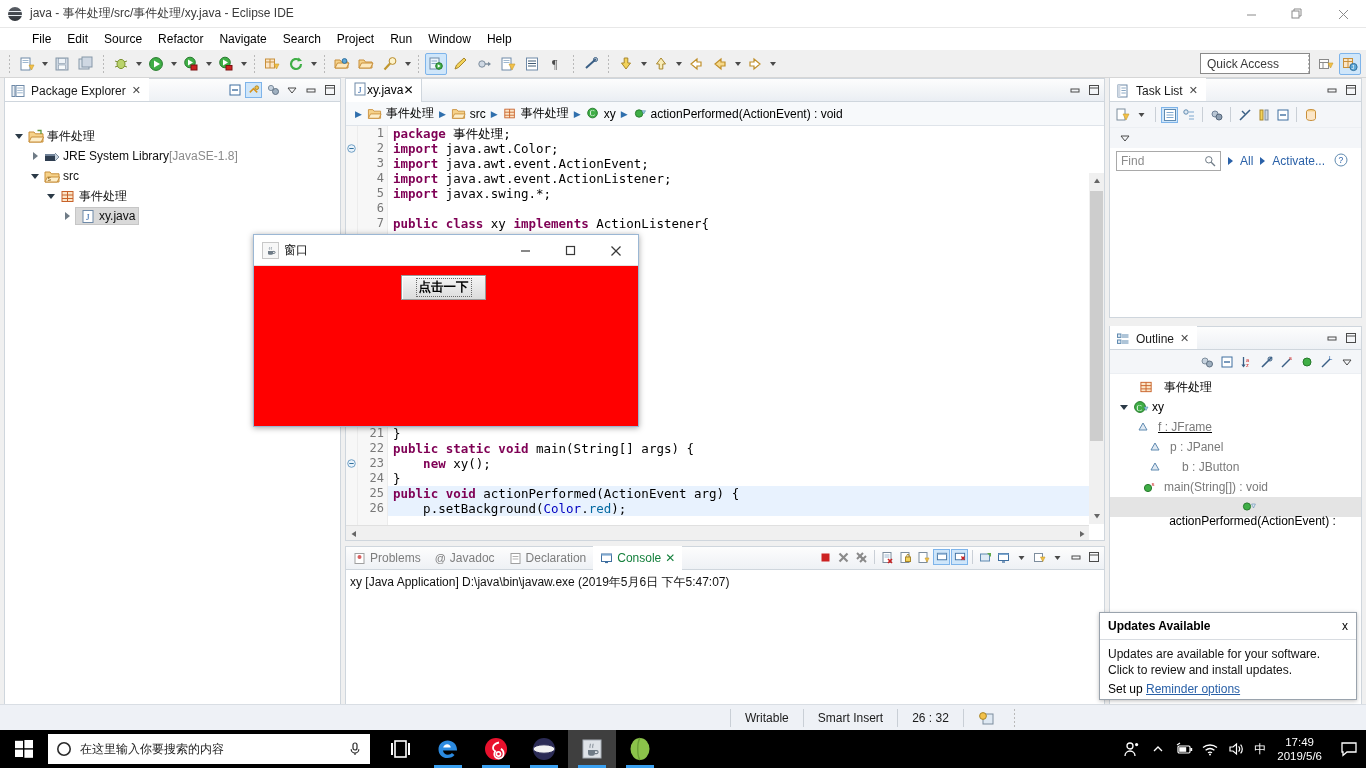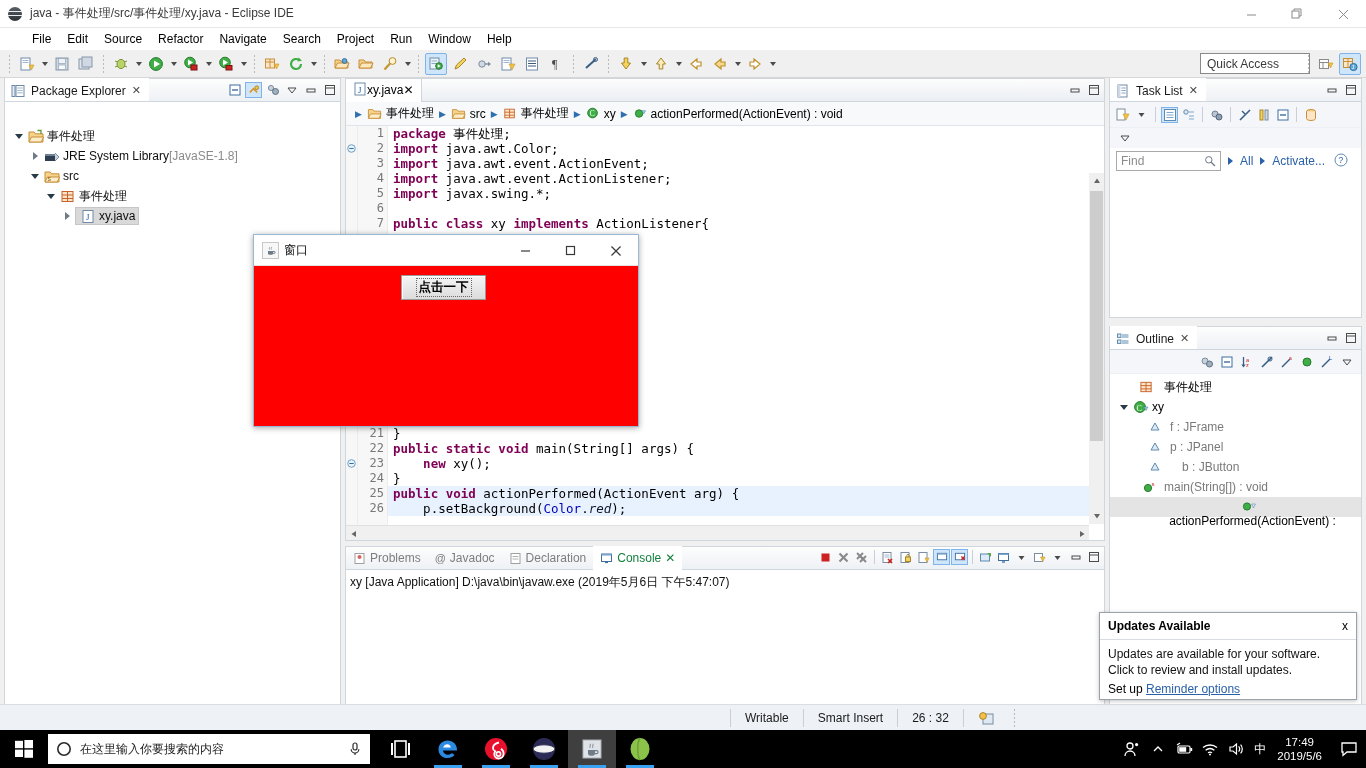--- a/index.html
+++ b/index.html
@@ -90,21 +90,21 @@
   .fold-col { width:12px; background:#f7f7f7; border-right:1px solid #ececec; }
   .lnum-col { width:30px; background:#f7f7f7; text-align:right; padding-right:3px;
               font-family:"DejaVu Sans Mono","Liberation Mono",monospace; font-size:12px; color:#787878;
               border-right:1px solid #ececec; }
   .code-col { flex:1; position:relative; overflow:hidden;
               font-family:"DejaVu Sans Mono","Liberation Mono",monospace; font-size:12.5px; }
   .cl { height:15px; line-height:15px; white-space:pre; padding-left:5px; }
   .cl.hl { background:#e8f2fe; }
   .kw { color:#7f0055; font-weight:bold; }
   .fld { color:#0000c0; }
-  .ital { color:#0f172a; font-style:italic; }
+  .ital { color:#0369a1; }
   .scrollbar-v { position:absolute; right:0; top:47px; bottom:16px; width:15px; background:#f0f0f0; }
   .scrollbar-v .thumb { position:absolute; left:1px; right:1px; top:18px; height:250px; background:#cdcdcd; }
   .sb-arrow { position:absolute; left:0; width:15px; height:16px; background:#f0f0f0;
               display:flex; align-items:center; justify-content:center; }
   .scrollbar-h { position:absolute; left:0; right:15px; bottom:0; height:15px; background:#f0f0f0;
                  border-top:1px solid #e0e0e0; }
 
   
   #console-area { left:345px; top:468px; width:760px; bottom:0px; }
   .con-tabbar { height:23px; background:linear-gradient(#fdfdfd,#eef1f5);
@@ -1114,21 +1114,21 @@
               </span>
             <span class="ticon">
               <svg width="16" height="15" viewBox="0 0 16 15">
                 <circle cx="7" cy="7" r="5.4" fill="#3fae46" stroke="#267a2c"></circle>
                 <text x="3.6" y="10.6" font-size="8" fill="#fff" font-family="serif">C</text>
                 <polygon points="11,7 15,7 13,10.5" fill="#9fcfe6" stroke="#4f8ba8" stroke-width="0.6"></polygon>
               </svg>
             </span>
             <span>xy</span>
           </div>
-          <div class="ol-row" style="padding-left:36px;">
+          <div class="ol-row" style="padding-left:24px;text-decoration:underline;">
             <span class="ticon">
               <svg width="14" height="14" viewBox="0 0 14 14">
                   <polygon points="7,3 11,10 3,10" fill="#dfe9f3" stroke="#5f8ab0"></polygon>
                 </svg>
             </span>
             <span style="margin-left:4px;color:#7a7a7a;">f : JFrame</span>
           </div>
           <div class="ol-row" style="padding-left:36px;">
             <span class="ticon">
               <svg width="14" height="14" viewBox="0 0 14 14">

